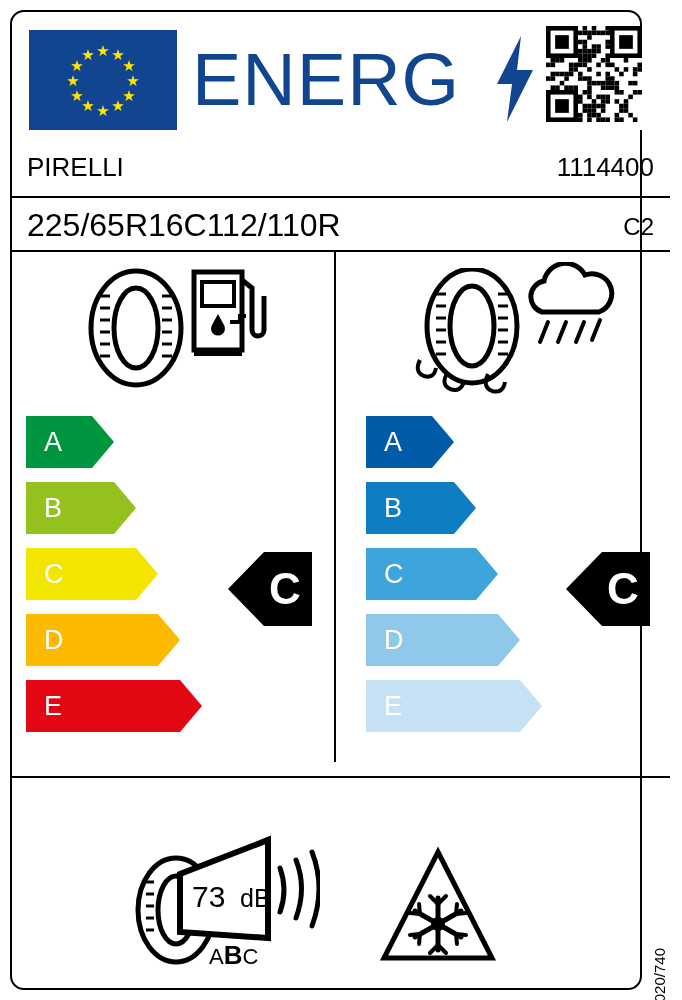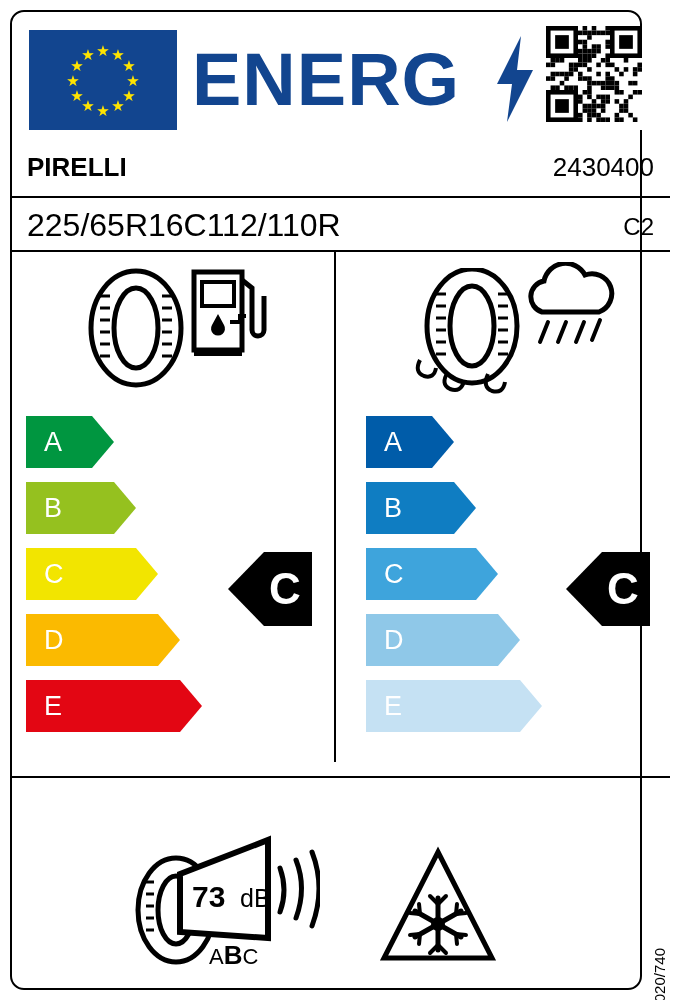--- a/index.html
+++ b/index.html
@@ -46,21 +46,21 @@
     line-height: 15px;
     width: 15px;
     height: 15px;
     text-align: center;
   }
   .energ-word {
     position: absolute;
     left: 192px;
     top: 35px;
     font-size: 74px;
-    font-weight: bold;
+    font-weight: normal;
     letter-spacing: 1px;
     color: #12458f;
     line-height: 90px;
   }
   .bolt {
     position: absolute;
     left: 495px;
     top: 36px;
     width: 40px;
     height: 86px;
@@ -73,21 +73,20 @@
     height: 104px;
   }
 
   
   .brand {
     position: absolute;
     left: 27px;
     top: 152px;
     font-size: 26px;
     line-height: 30px;
-    font-weight: bold;
   }
   .code {
     position: absolute;
     right: 28px;
     top: 152px;
     font-size: 26px;
     line-height: 30px;
     text-align: right;
   }
   .hr {
@@ -160,21 +159,21 @@
     font-weight: bold;
   }
 
   
   .noise-wrap { position: absolute; left: 120px; top: 830px; width: 200px; height: 140px; }
   .db-text {
     position: absolute;
     left: 192px;
     top: 880px;
     font-size: 30px;
-    font-weight: bold;
+    font-weight: normal;
   }
   .db-unit {
     position: absolute;
     left: 240px;
     top: 884px;
     font-size: 25px;
     font-weight: normal;
   }
   .abc {
     position: absolute;
@@ -371,21 +370,21 @@
         <rect x="64" y="0" width="32" height="32" fill="#000"></rect>
         <rect x="68.57142857142857" y="4.571428571428571" width="22.857142857142854" height="22.857142857142854" fill="#fff"></rect>
         <rect x="73.14285714285714" y="9.142857142857142" width="13.714285714285714" height="13.714285714285714" fill="#000"></rect>
         <rect x="0" y="64" width="32" height="32" fill="#000"></rect>
         <rect x="4.571428571428571" y="68.57142857142857" width="22.857142857142854" height="22.857142857142854" fill="#fff"></rect>
         <rect x="9.142857142857142" y="73.14285714285714" width="13.714285714285714" height="13.714285714285714" fill="#000"></rect>
       </svg>
   </div>
 
   <div class="brand">PIRELLI</div>
-  <div class="code">2430400</div>
+  <div class="code">1114400</div>
 
   <div class="hr hr1"></div>
 
   <div class="size">225/65R16C112/110R</div>
   <div class="class">C2</div>
 
   <div class="hr hr2"></div>
   <div class="vdiv"></div>
 
   <div class="tyre" style="left:88px; top:268px;">

